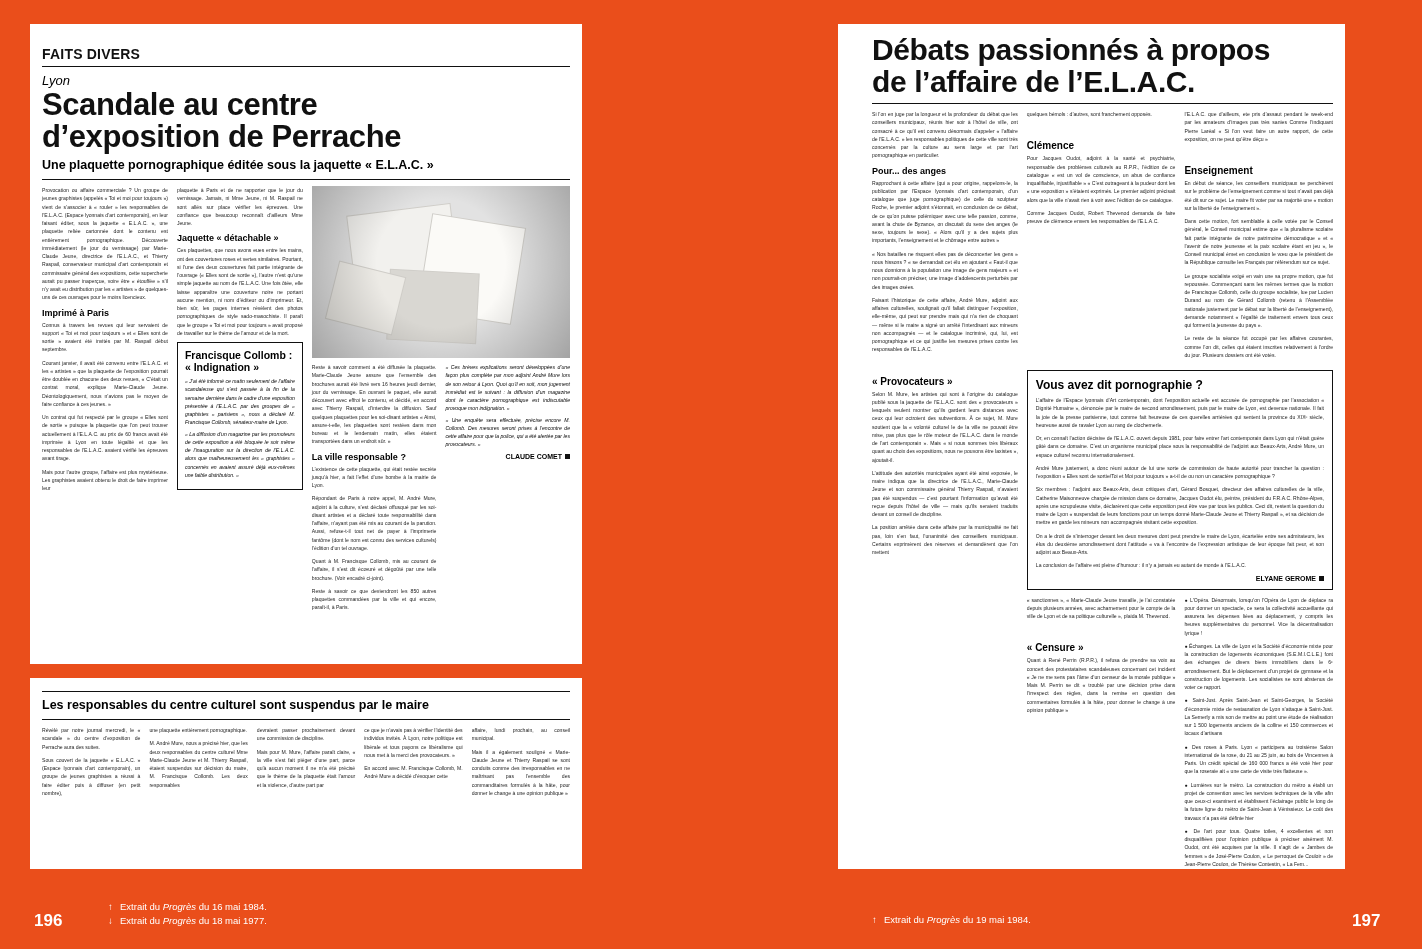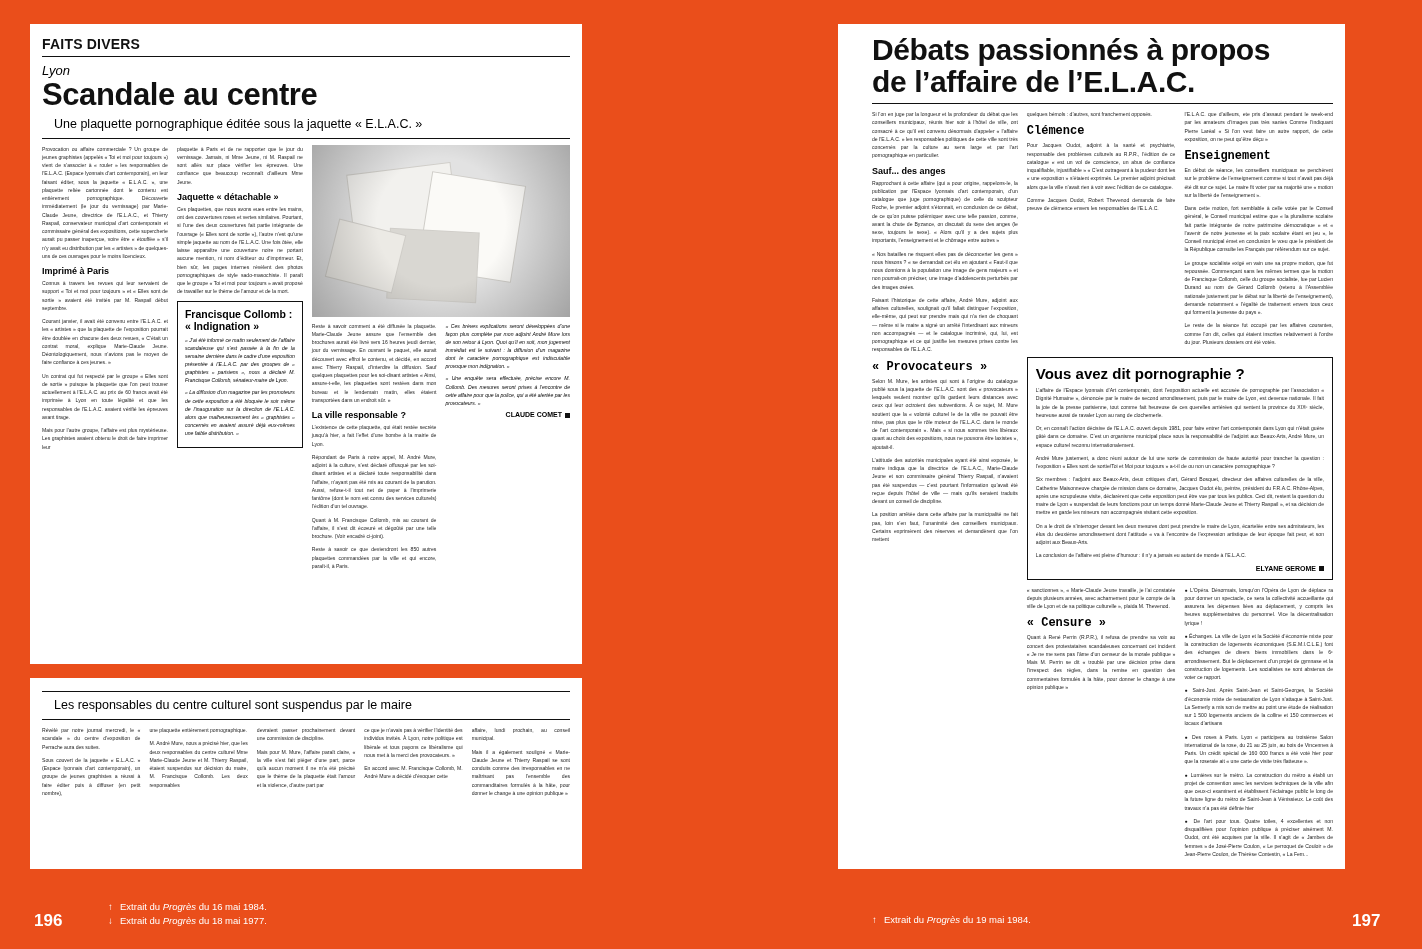--- a/index.html
+++ b/index.html
@@ -13,63 +13,63 @@
   .spread{position:absolute;inset:0;}
 
   
   .art{position:absolute;background:#fff;box-sizing:border-box;padding:10px 12px 8px 12px;}
   .art-top{left:30px;top:24px;width:552px;height:640px;}
   .art-bottom{left:30px;top:678px;width:552px;height:191px;}
   .art-right{left:838px;top:24px;width:507px;height:845px;padding-left:34px;}
 
   .rubric{
     font-weight:bold;font-size:14px;letter-spacing:.2px;
-    margin:2px 0 4px 0;color:#111;
+    margin:12px 0 4px 0;color:#111;
   }
   .kicker{font-style:italic;font-size:13px;margin:0 0 1px 0;}
   .headline{
     font-weight:bold;line-height:1.02;margin:0 0 6px 0;color:#111;
     letter-spacing:-0.4px;
   }
   .h-lyon{font-size:31px;}
   .h-soc{font-size:29px;}
   .h-right{font-size:30px;line-height:1.05;}
-  .subhead{font-weight:normal;font-size:12.5px;margin:0 0 7px 12px;}
+  .subhead{font-weight:bold;font-size:12.5px;margin:0 0 7px 0;}
   .rule{height:1px;background:#111;margin:3px 0 6px 0;}
 
   
   .cols{display:flex;gap:9px;}
   .col{flex:1;}
   p.body{
     font-size:5.1px;line-height:1.62;text-align:justify;margin:0 0 5px 0;
     color:#1b1b1b;hyphens:auto;
   }
   p.body:first-letter{}
   .sub2{font-weight:bold;font-size:9px;margin:6px 0 3px 0;}
-  .sub3{font-weight:bold;font-size:12px;margin:6px 0 3px 0;font-family:Liberation Mono, monospace;}
+  .sub3{font-weight:bold;font-size:10px;margin:22px 0 3px 0;}
   .boxtitle{font-weight:bold;font-size:10.5px;margin:0 0 4px 0;}
   .box{border:1px solid #111;padding:6px 7px;margin:5px 0 6px 0;}
   .boxq{font-size:5.1px;line-height:1.6;text-align:justify;font-style:italic;margin:0 0 4px 0;}
   .sig{font-weight:bold;font-size:7px;text-align:right;margin-top:4px;}
 
   
   .photo{
     width:100%;height:172px;background:#e2e2e2;position:relative;overflow:hidden;
     margin:0 0 5px 0;
   }
   .photo .shape{position:absolute;background:#f2f1ee;box-shadow:0 0 0 1px #cfcdc8;}
   .photo .s1{left:16%;top:14%;width:40%;height:58%;transform:rotate(-7deg);}
   .photo .s2{left:44%;top:20%;width:36%;height:56%;transform:rotate(9deg);background:#fbfaf7;}
   .photo .s3{left:30%;top:50%;width:34%;height:40%;transform:rotate(3deg);background:#d9d7d2;}
   .photo .s4{left:8%;top:48%;width:26%;height:34%;transform:rotate(14deg);background:#eceae5;}
   .photo .vig{position:absolute;inset:0;background:radial-gradient(circle at 50% 45%, rgba(0,0,0,0) 40%, rgba(0,0,0,.28) 100%);}
 
   
   .boxed{border:1px solid #111;padding:7px 8px;margin:6px 0 6px 0;}
-  .boxed .boxtitle{font-size:15px;}
+  .boxed .boxtitle{font-size:12px;}
 
   
   .footer{position:absolute;bottom:18px;color:#fff;font-size:11px;}
   .folio{font-weight:bold;font-size:17px;}
   .f-left{left:34px;bottom:18px;}
   .f-left-notes{left:108px;bottom:20px;line-height:1.55;font-size:9.5px;}
   .f-right{left:1352px;bottom:18px;}
   .f-right-notes{left:872px;bottom:24px;font-size:9.5px;}
   .note i{font-style:italic;}
   .arrow{display:inline-block;width:12px;}
@@ -79,20 +79,21 @@
 <body>
 
 <div class="spread">
 
   <div class="art art-top">
     <div class="rubric">FAITS DIVERS</div>
     <div class="rule"></div>
     <div class="kicker">Lyon</div>
     <div class="headline h-lyon">
       <div>Scandale au centre</div>
+      <div>d’exposition de Perrache</div>
     </div>
     <div class="subhead">Une plaquette pornographique éditée  sous la jaquette « E.L.A.C. »</div>
     <div class="rule"></div>
 
     <div class="cols">
 
       <div class="col">
         <p class="body">Provocation ou affaire commerciale ? Un groupe de jeunes graphistes (appelés « Toi et moi pour toujours ») vient de s’associer à « rouler » les responsables de l’E.L.A.C. (Espace lyonnais d’art contemporain), en leur faisant éditer, sous la jaquette « E.L.A.C. », une plaquette reliée cartonnée dont le contenu est entièrement pornographique. Découverte immédiatement (le jour du vernissage) par Marie-Claude Jeune, directrice de l’E.L.A.C., et Thierry Raspail, conservateur municipal d’art contemporain et commissaire général des expositions, cette supercherie aurait pu passer inaperçue, voire être « étouffée » s’il n’y avait eu distribution par les « artistes » de quelques-uns de ces ouvrages pour le moins licencieux.</p>
         <div class="sub2">Imprimé à Paris</div>
         <p class="body">Connus à travers les revues qui leur servaient de support « Toi et moi pour toujours » et « Elles sont de sortie » avaient été invités par M. Raspail début septembre.</p>
@@ -171,21 +172,21 @@
     <div class="headline h-right">
       <div>Débats passionnés à propos</div>
       <div>de l’affaire de l’E.L.A.C.</div>
     </div>
     <div class="rule"></div>
 
     <div class="cols">
 
       <div class="col">
         <p class="body">Si l’on en juge par la longueur et la profondeur du débat que les conseillers municipaux, réunis hier soir à l’hôtel de ville, ont consacré à ce qu’il est convenu désormais d’appeler « l’affaire de l’E.L.A.C. » les responsables politiques de cette ville sont très concernés par la culture au sens large et par l’art pornographique en particulier.</p>
-        <div class="sub2">Sauf... des anges</div>
+        <div class="sub2">Pour... des anges</div>
         <p class="body">Rapprochant à cette affaire (qui a pour origine, rappelons-le, la publication par l’Espace lyonnais d’art contemporain, d’un catalogue que juge pornographique) de celle du sculpteur Roche, le premier adjoint s’étonnait, en conclusion de ce débat, de ce qu’on puisse polémiquer avec une telle passion, comme, avant la chute de Byzance, on discutait du sexe des anges (le sexe, toujours le sexe). « Alors qu’il y a des sujets plus importants, l’enseignement et le chômage entre autres »</p>
         <p class="body">« Nos batailles ne risquent elles pas de déconcerter les gens » nous hissons ? « se demandait cet élu en ajoutant « Faut-il que nous donnions à la population une image de gens majeurs » et non pourrait-on préciser, une image d’adolescents perturbés par des images osées.</p>
         <p class="body">Faisant l’historique de cette affaire, André Mure, adjoint aux affaires culturelles, soulignait qu’il fallait distinguer l’exposition, elle-même, qui peut sur prendre mais qui n’a rien de choquant — même si le maire a signé un arrêté l’interdisant aux mineurs non accompagnés — et le catalogue incriminé, qui, lui, est pornographique et ce qui justifie les mesures prises contre les responsables de l’E.L.A.C.</p>
         <div class="sub3">« Provocateurs »</div>
         <p class="body">Selon M. Mure, les artistes qui sont à l’origine du catalogue publié sous la jaquette de l’E.L.A.C. sont des « provocateurs » lesquels veulent montrer qu’ils gardent leurs distances avec ceux qui leur octroient des subventions. À ce sujet, M. Mure soutient que la « volonté culturel le de la ville ne pouvait être mise, pas plus que le rôle moteur de l’E.L.A.C. dans le monde de l’art contemporain ». Mais « si nous sommes très libéraux quant au choix des expositions, nous ne pouvons être laxistes », ajoutait-il.</p>
         <p class="body">L’attitude des autorités municipales ayant été ainsi exposée, le maire indiqua que la directrice de l’E.L.A.C., Marie-Claude Jeune et son commissaire général Thierry Raspail, n’avaient pas été suspendus — c’est pourtant l’information qu’avait été reçue depuis l’hôtel de ville — mais qu’ils seraient traduits devant un conseil de discipline.</p>
         <p class="body">La position arrêtée dans cette affaire par la municipalité ne fait pas, loin s’en faut, l’unanimité des conseillers municipaux. Certains exprimèrent des réserves et demandèrent que l’on mettent</p>
       </div>
 
       <div class="col" style="flex:2.1">

